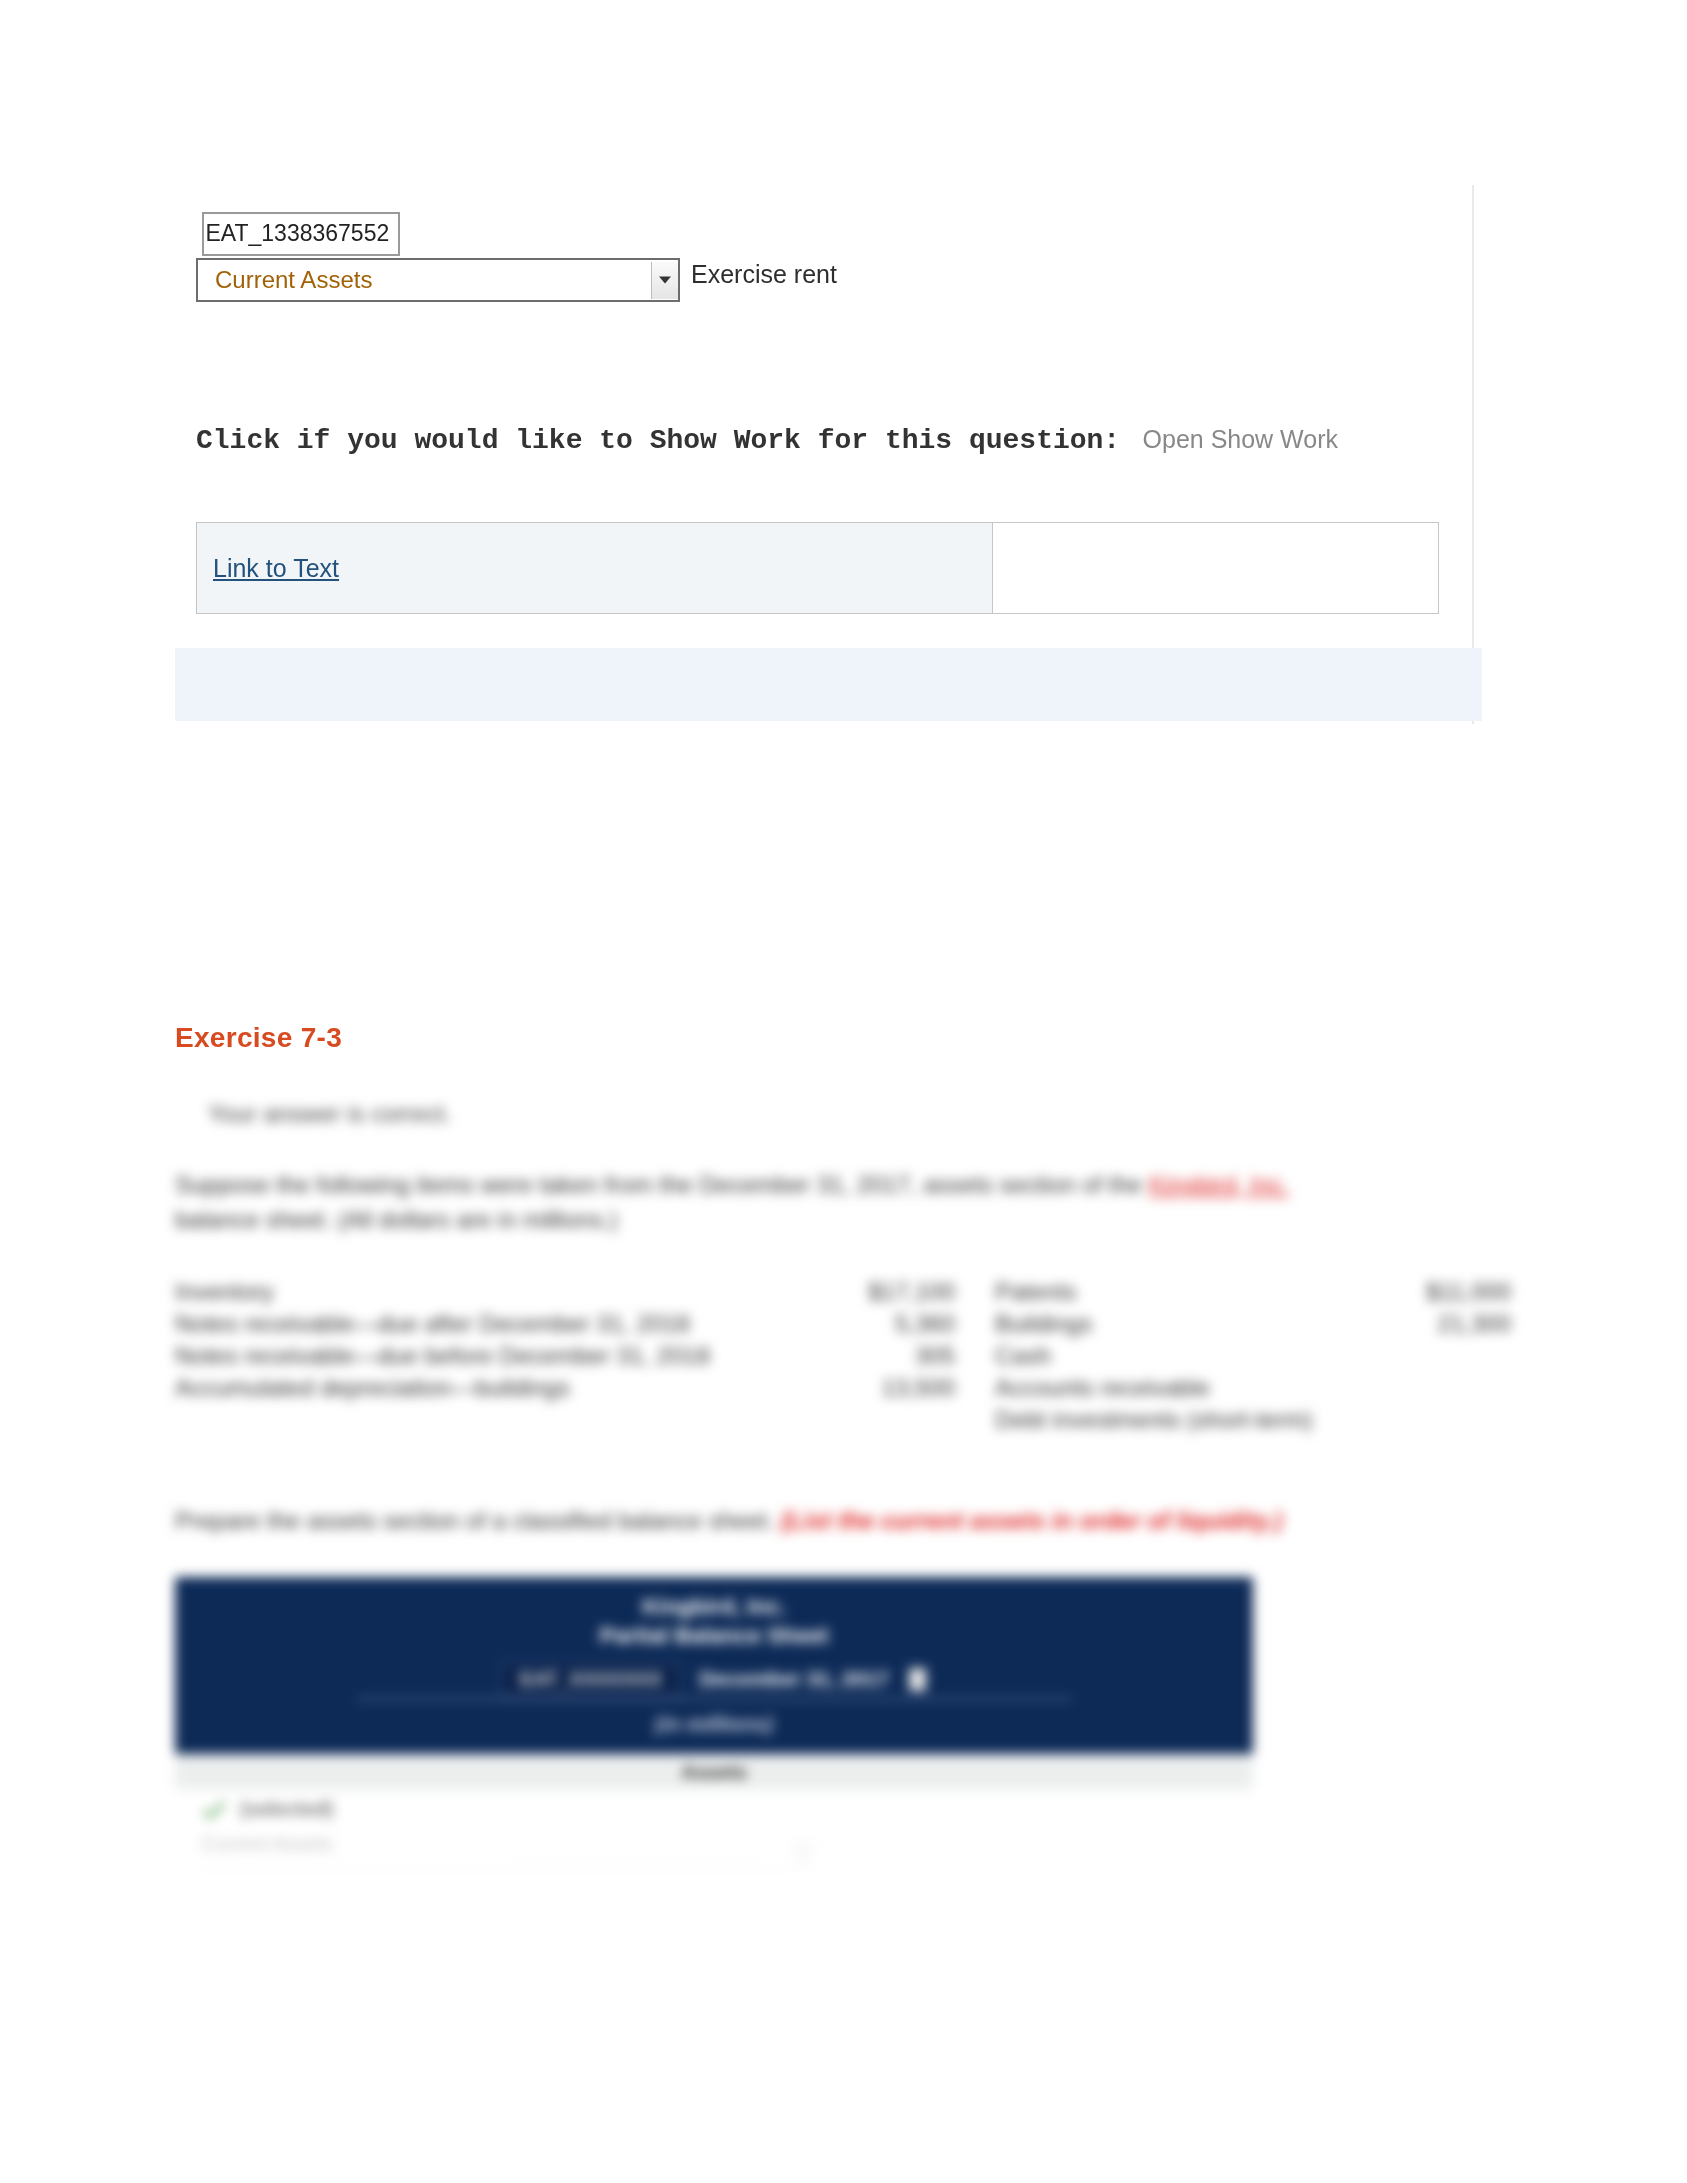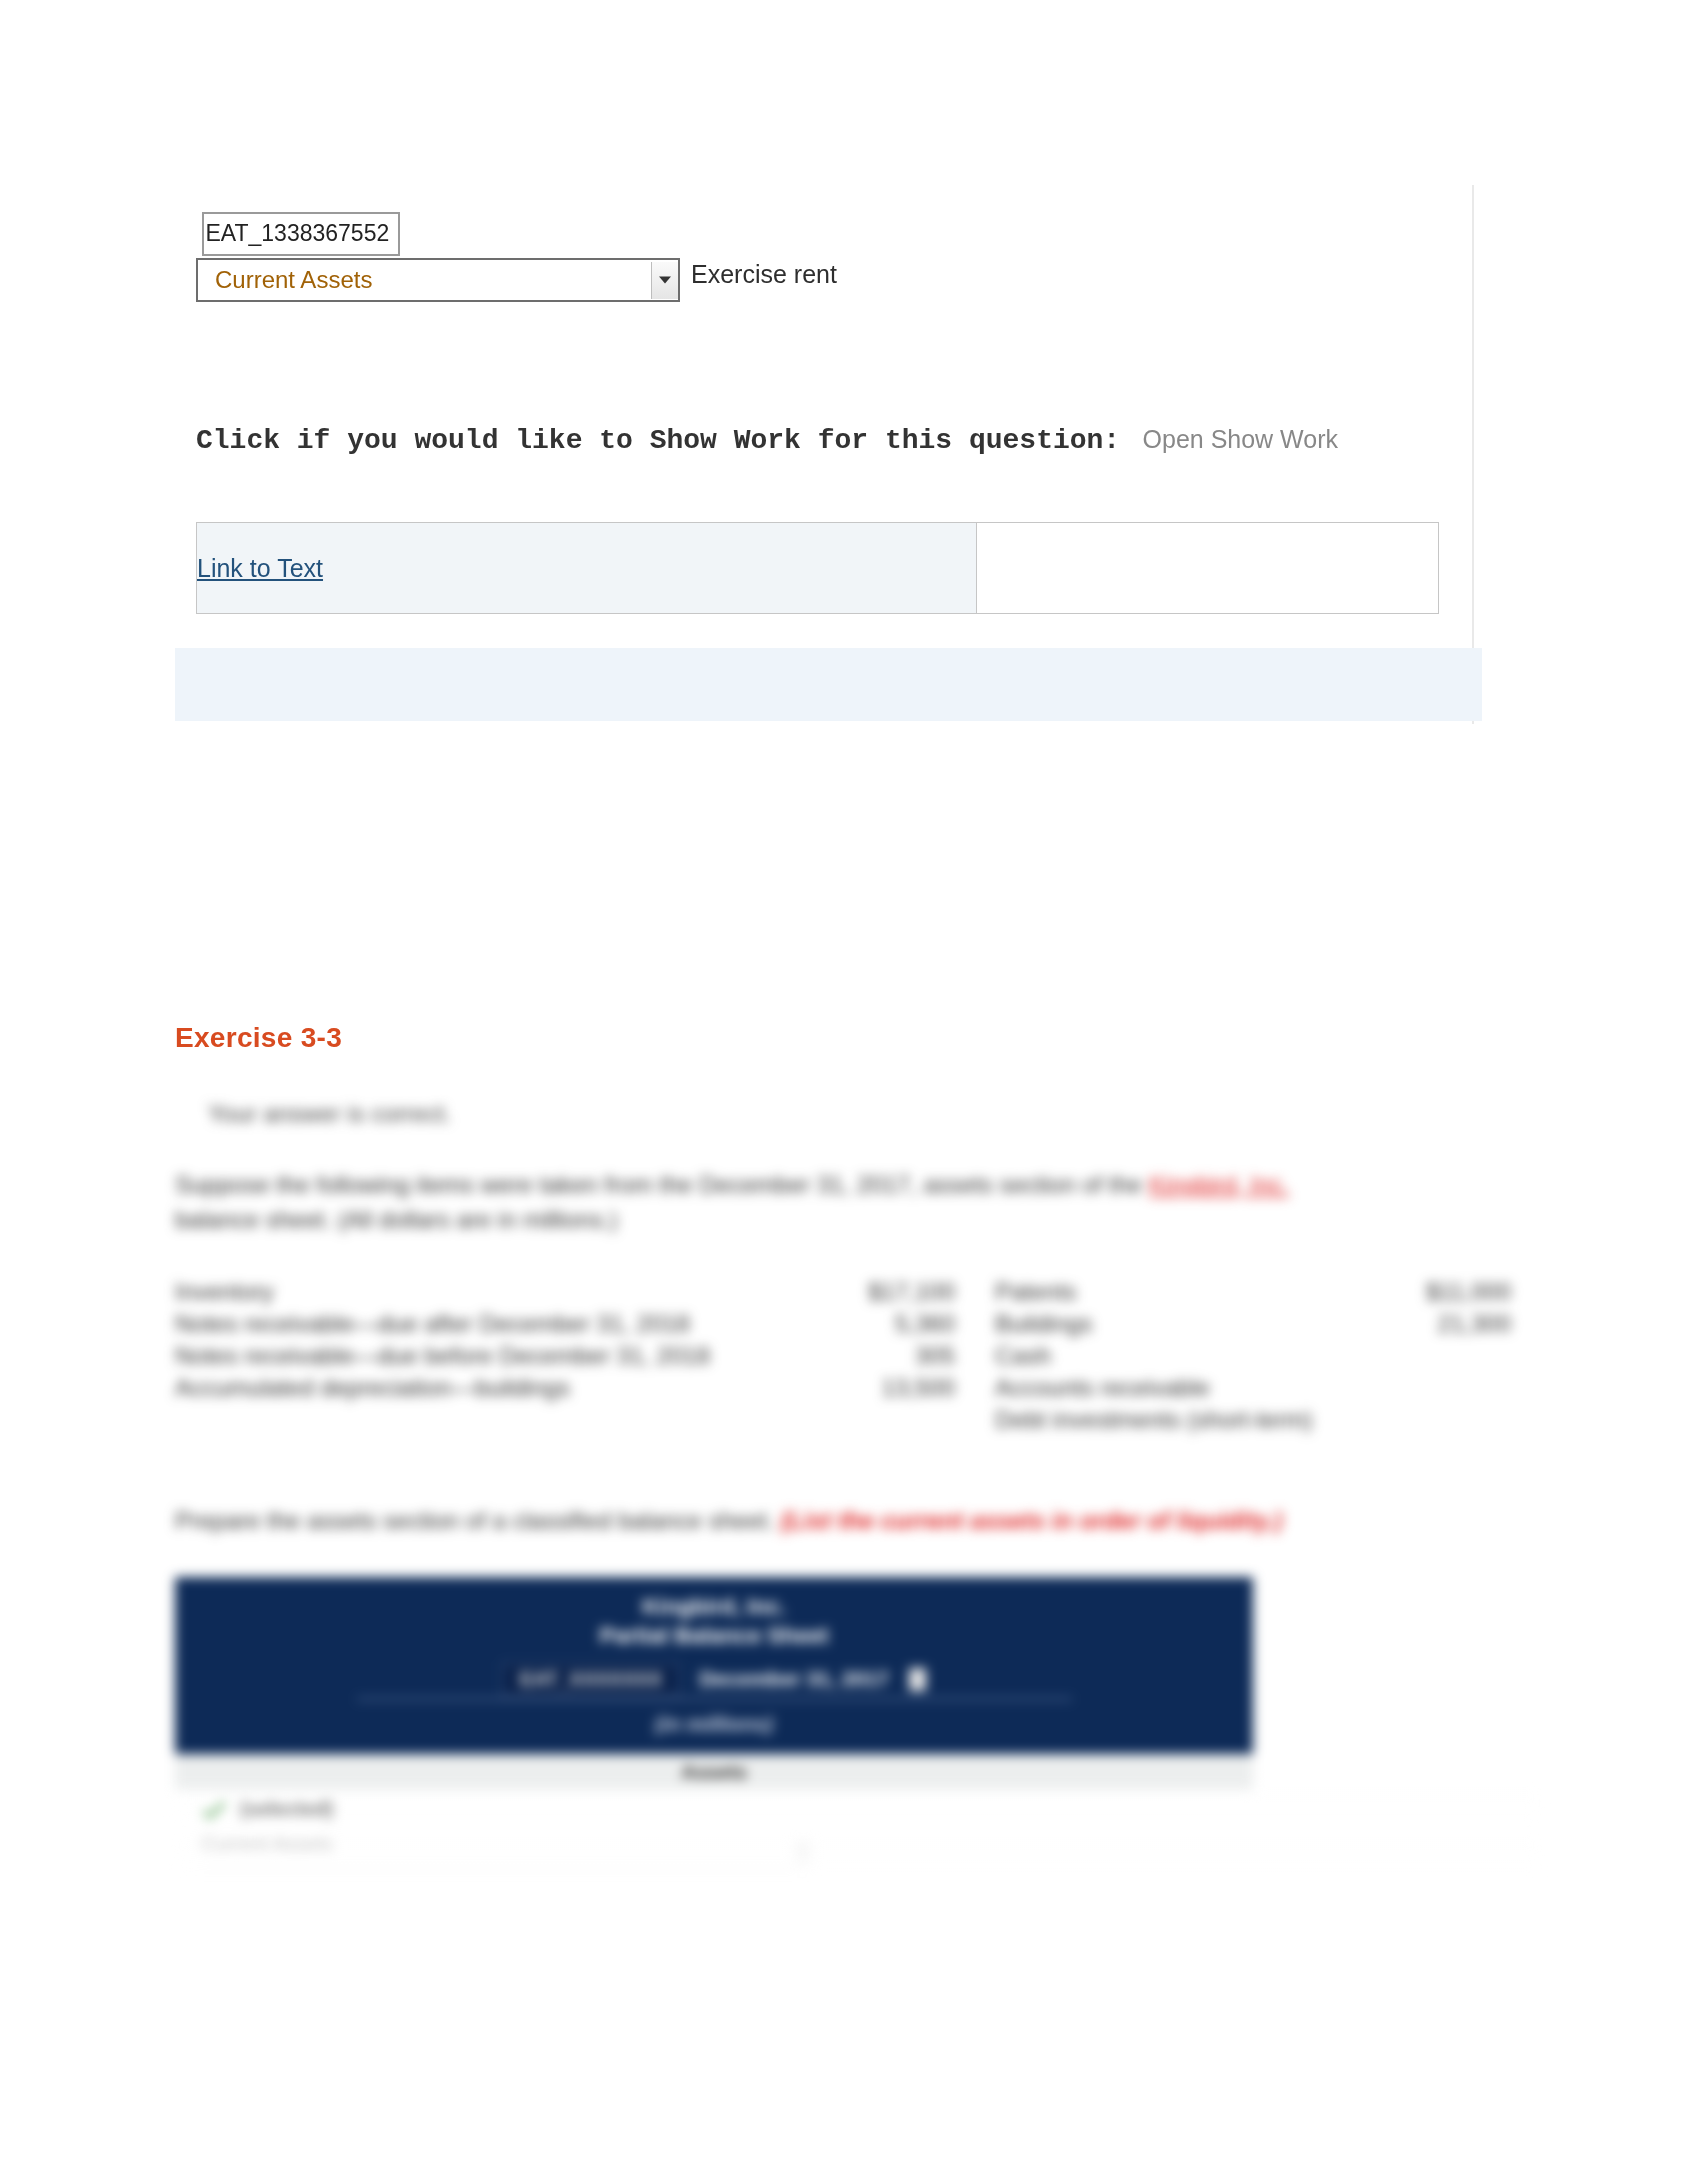--- a/index.html
+++ b/index.html
@@ -117,20 +117,21 @@
     border: 1.3px solid #c6c6c6;
     display: flex;
   }
   .link-table-left {
     width: 779px;
     height: 100%;
     background: #f1f5f8;
     border-right: 1.3px solid #c6c6c6;
     display: flex;
     align-items: center;
+    padding-left: 16px;
   }
   .link-table-right {
     flex: 1;
     background: #ffffff;
   }
   .text-link {
     color: #23527c;
     text-decoration: underline;
     font-size: 25px;
   }
@@ -306,21 +307,21 @@
         <span class="text-link">Link to Text</span>
       </div>
       <div class="link-table-right"></div>
     </div>
 
   </div>
 
   <div class="pale-strip"></div>
 
   <div class="panel-lower">
-    <div class="exercise-title">Exercise 3-3</div>
+    <div class="exercise-title">Exercise 7-3</div>
 
     <div class="blurred" style="position:relative;">
 
       <div class="status-line">Your answer is correct.</div>
 
       <div class="para1">
         <span>Suppose the following items were taken from the December 31, 2017, assets section of the </span>
         <span class="red">Kingbird, Inc.</span>
         <span> balance sheet. (All dollars are in millions.)</span>
       </div>

